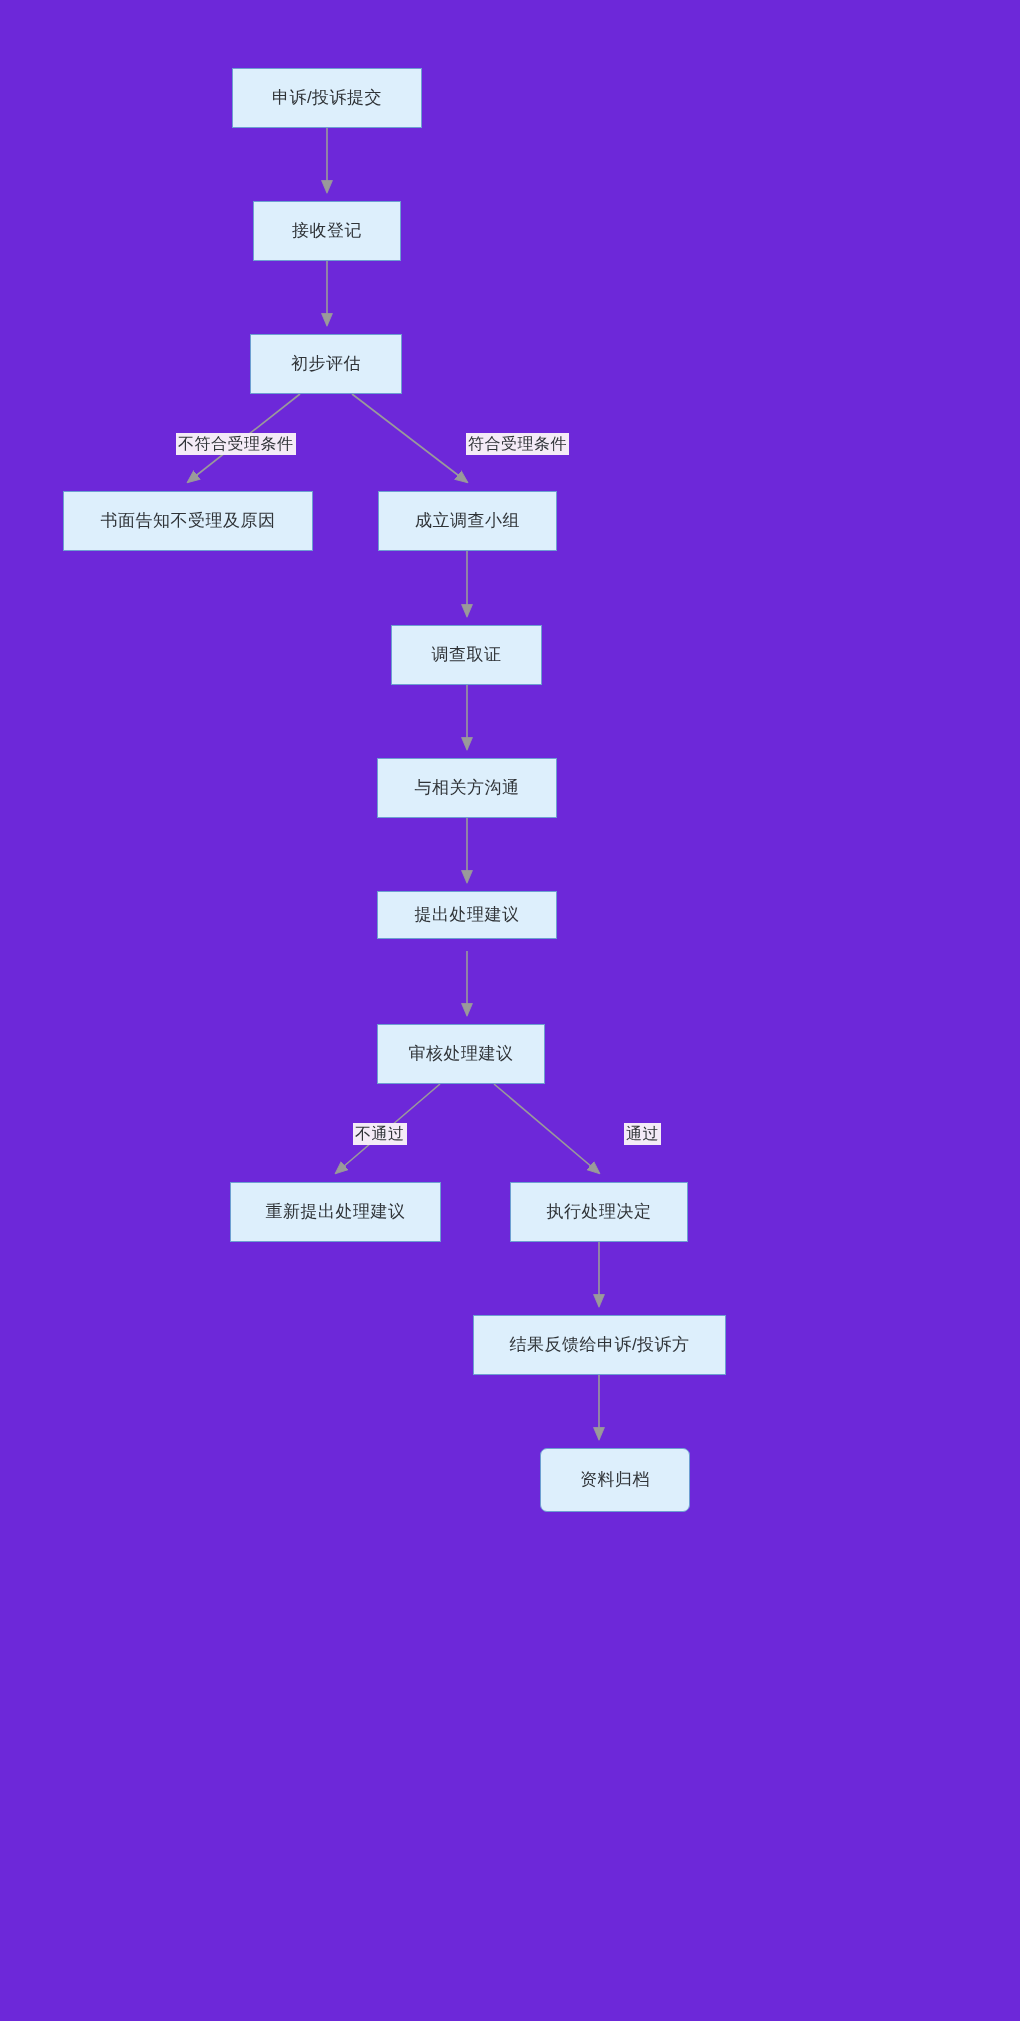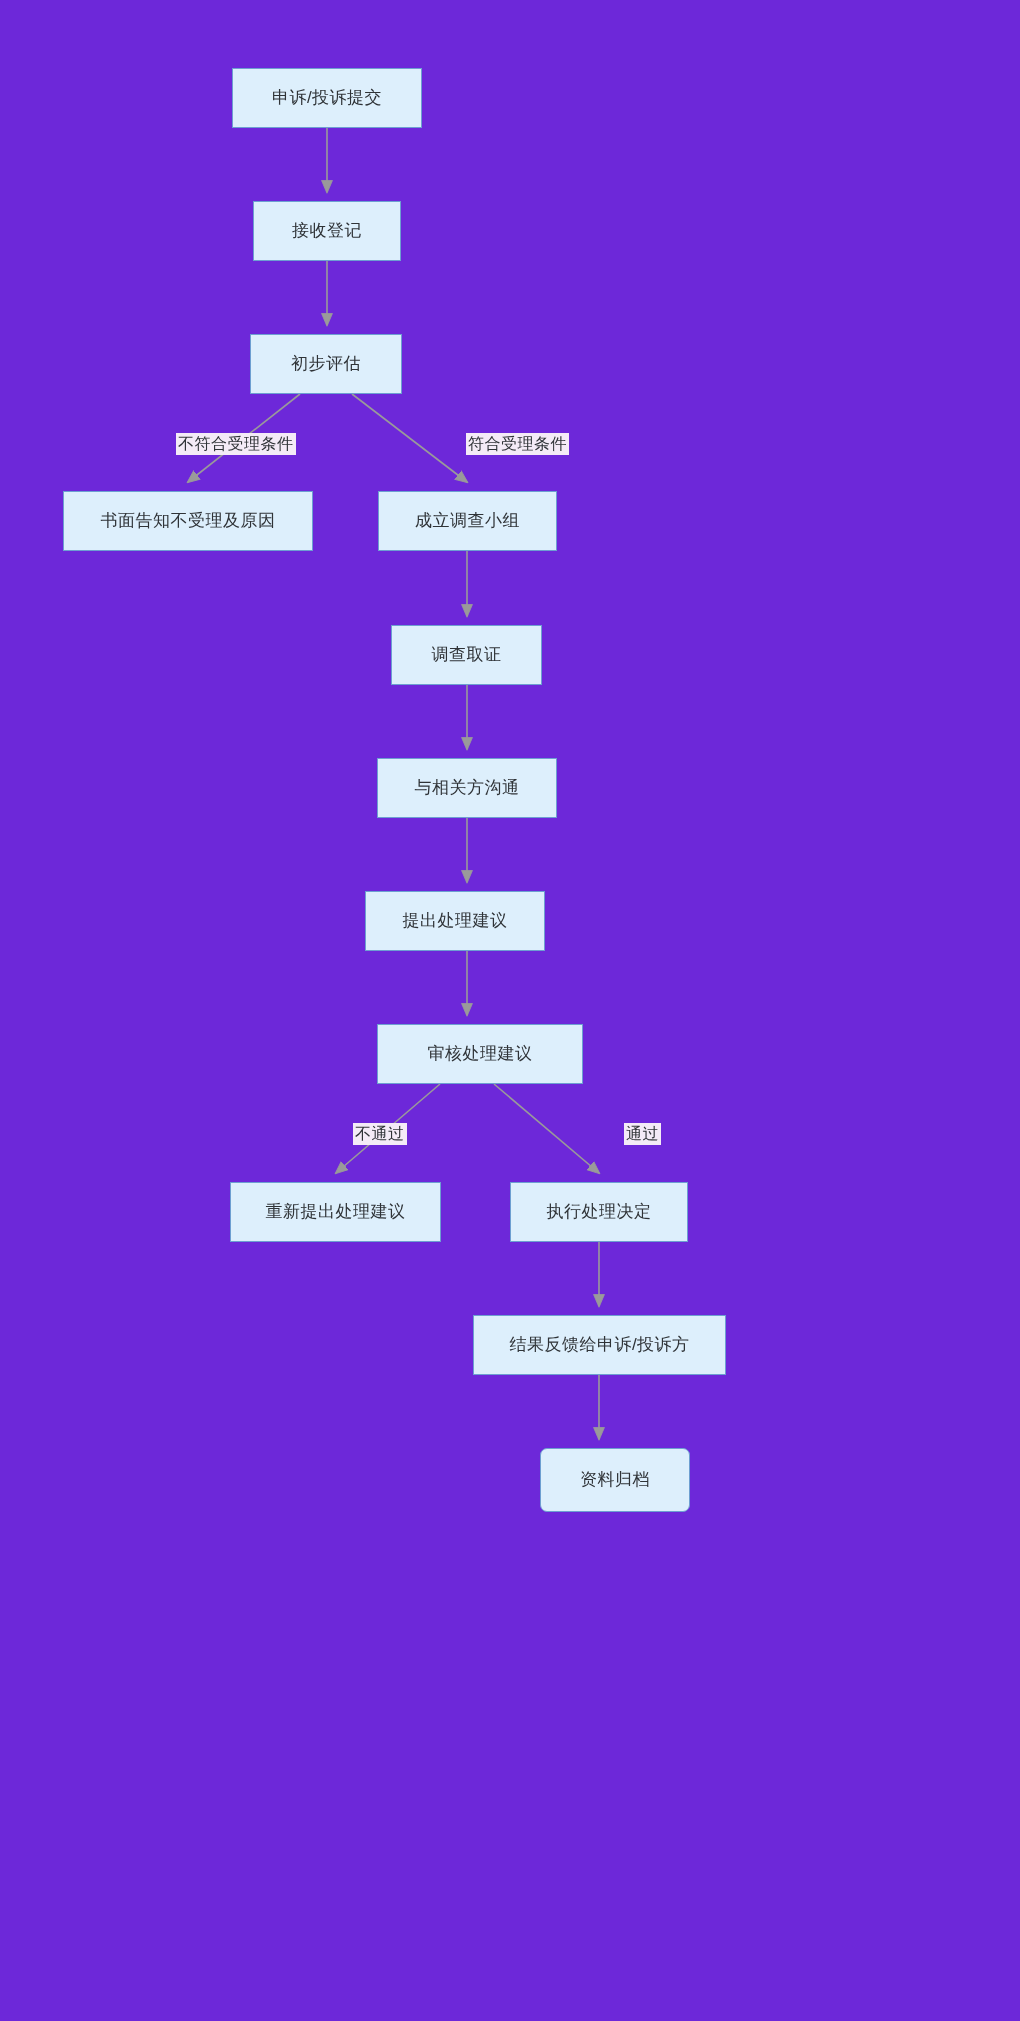--- a/index.html
+++ b/index.html
@@ -100,24 +100,24 @@
       </div>
       <div class="node" style="left: 378px; top: 491px; width: 179px; height: 60px;">
         <span>成立调查小组</span>
       </div>
       <div class="node" style="left: 391px; top: 625px; width: 151px; height: 60px;">
         <span>调查取证</span>
       </div>
       <div class="node" style="left: 377px; top: 758px; width: 180px; height: 60px;">
         <span>与相关方沟通</span>
       </div>
-      <div class="node" style="left: 365px; top: 891px; width: 180px; height: 60px;">
+      <div class="node" style="left: 377px; top: 891px; width: 180px; height: 48px;">
         <span>提出处理建议</span>
       </div>
-      <div class="node" style="left: 377px; top: 1024px; width: 206px; height: 60px;">
+      <div class="node" style="left: 377px; top: 1024px; width: 168px; height: 60px;">
         <span>审核处理建议</span>
       </div>
       <div class="node" style="left: 230px; top: 1182px; width: 211px; height: 60px;">
         <span>重新提出处理建议</span>
       </div>
       <div class="node" style="left: 510px; top: 1182px; width: 178px; height: 60px;">
         <span>执行处理决定</span>
       </div>
       <div class="node" style="left: 473px; top: 1315px; width: 253px; height: 60px;">
         <span>结果反馈给申诉/投诉方</span>

